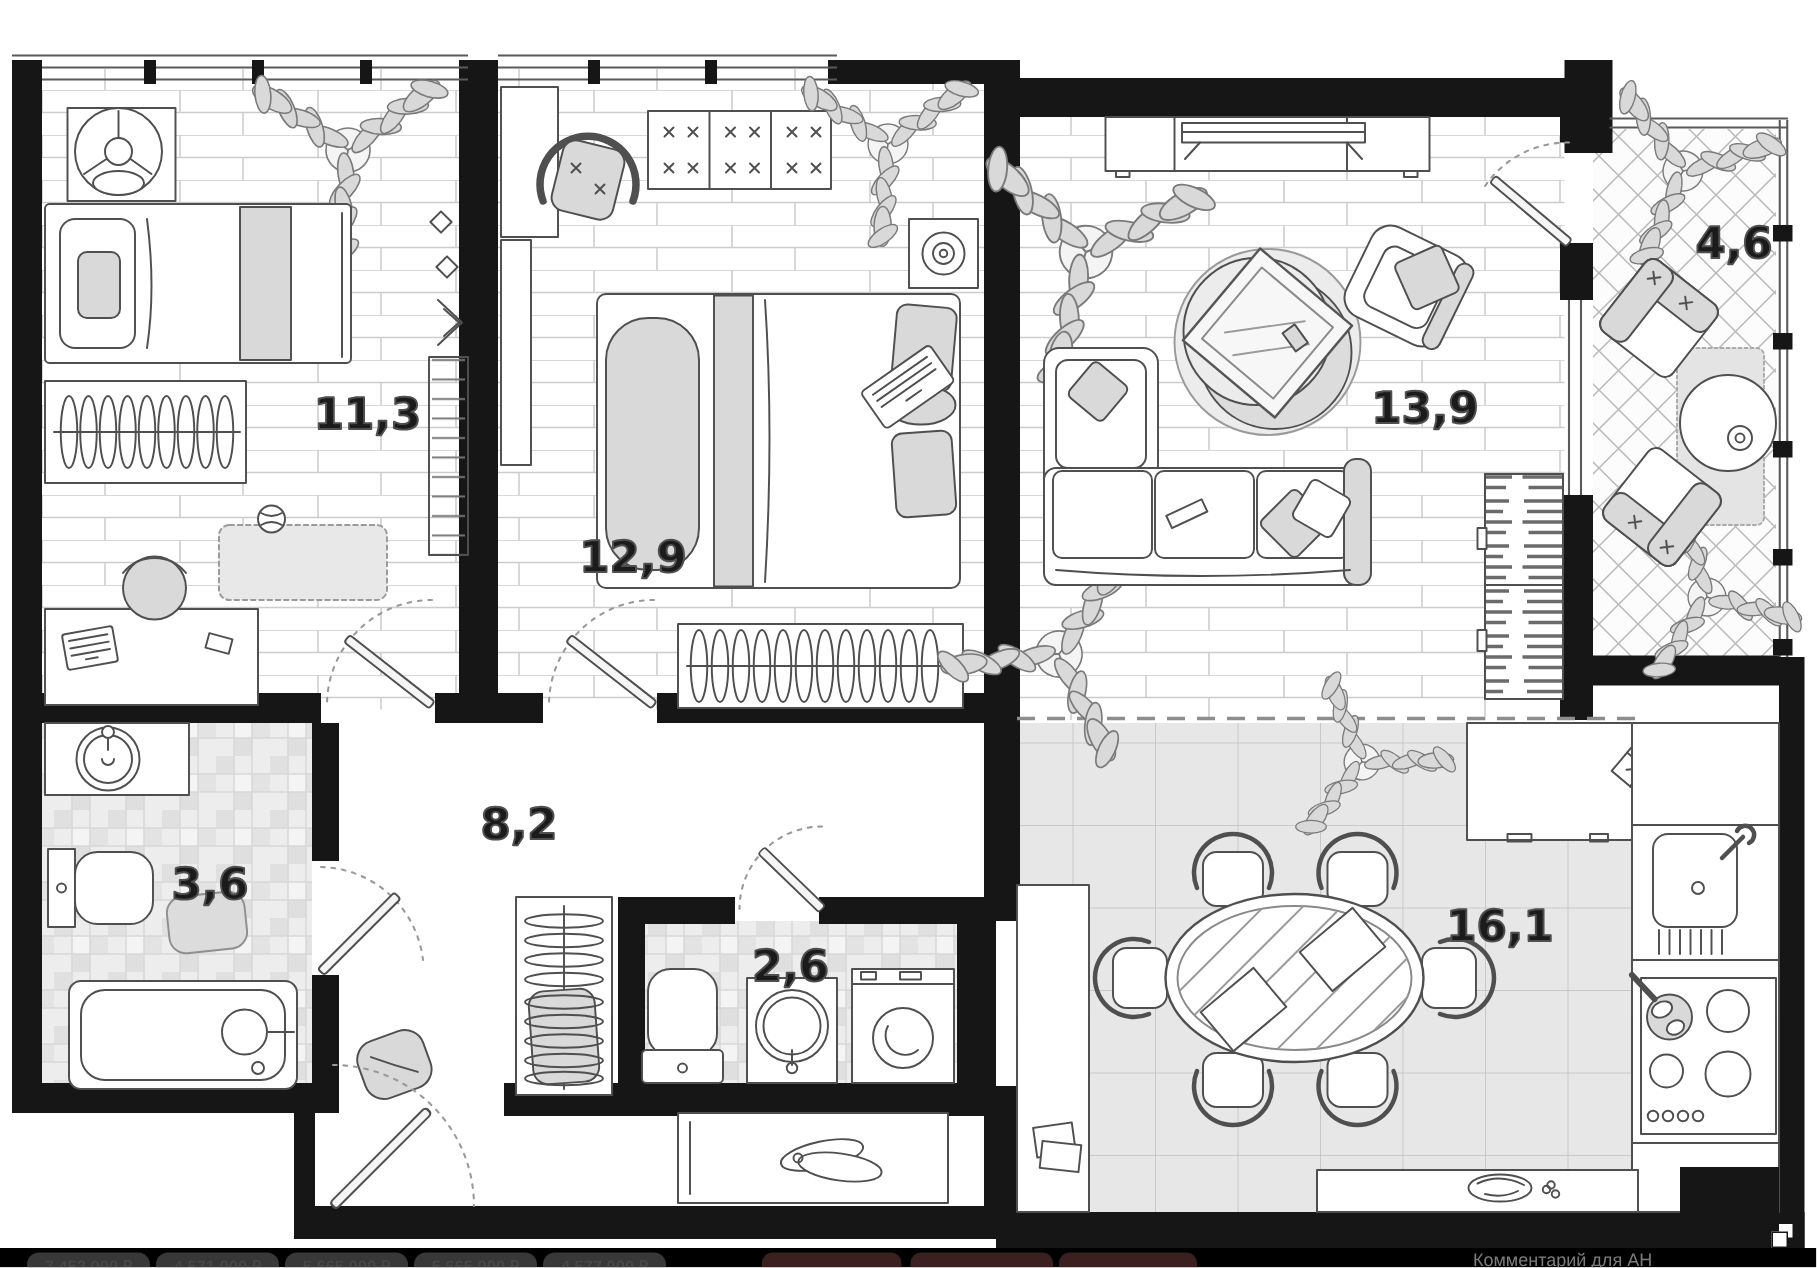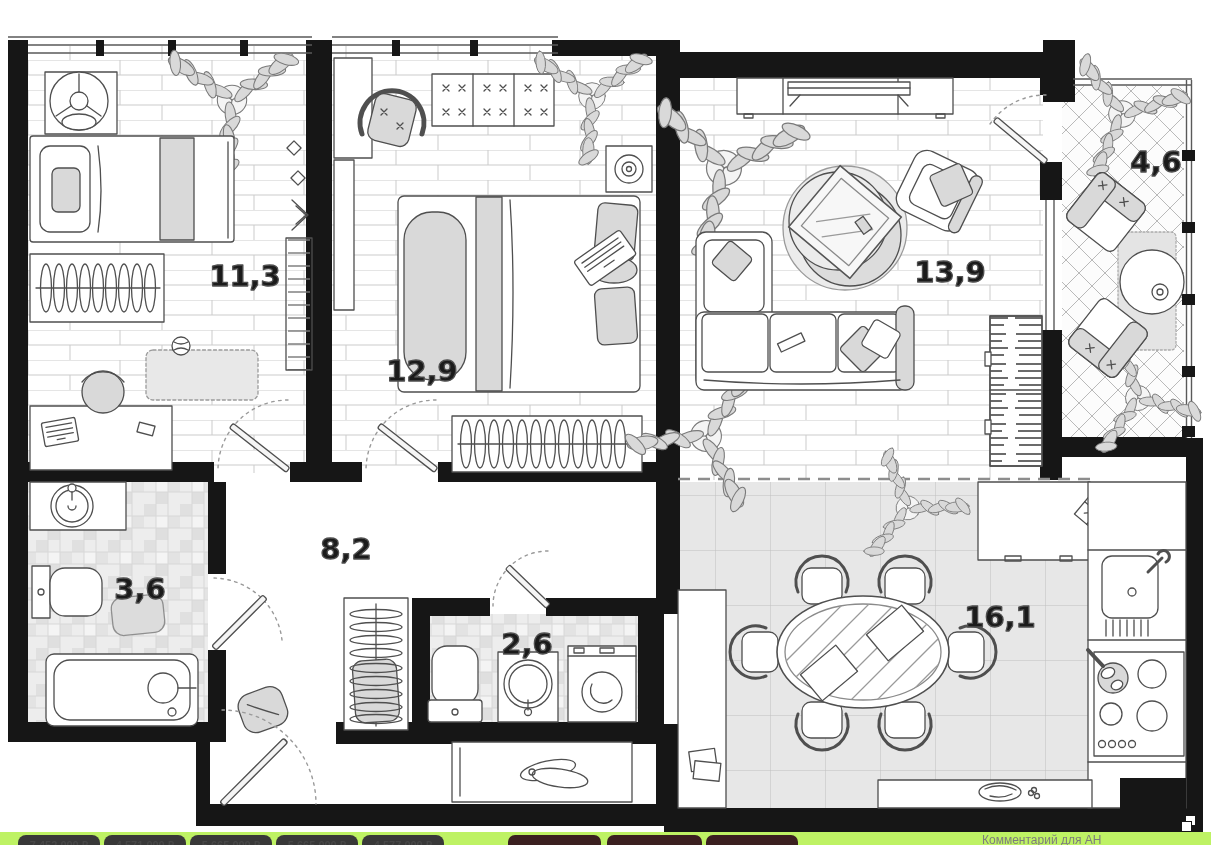--- a/index.html
+++ b/index.html
@@ -10,21 +10,21 @@
   .fur{stroke:#4f4f4f;stroke-width:1.3;fill:none;stroke-linecap:round;stroke-linejoin:round;}
   .wf{fill:#ffffff;}
   .gf{fill:#d9d9d9;}
   .wall{fill:#161616;stroke:none;}
   .win{stroke:#5a5a5a;stroke-width:1.4;fill:none;}
   .dash{stroke:#9a9a9a;stroke-width:1.4;fill:none;stroke-dasharray:2.5 4.5;}
   .sep{stroke:#8d8d8d;stroke-width:2.4;fill:none;stroke-dasharray:12 8;}
   .lf{fill:#d9d9d9;stroke:#7a7a7a;stroke-width:1;}
   .area-label{font-weight:bold;font-size:29px;fill:#1b1b1b;text-anchor:middle;}
   
-  .bottom-bar{position:absolute;left:0;top:832px;width:1211px;height:13px;background:#bef264;overflow:hidden;z-index:4;}
+  .bottom-bar{position:absolute;left:0;top:832px;width:1211px;height:13px;background:#000000;overflow:hidden;z-index:4;}
   .price-chip{position:absolute;top:3px;height:18px;width:82px;background:#383838;border-radius:8px 8px 0 0;
               color:#474747;font:bold 11px/14px "Liberation Sans",sans-serif;text-align:center;padding-top:3px;box-sizing:border-box;}
   .maroon-chip{position:absolute;top:3px;height:14px;background:#3b2020;border-radius:7px 7px 0 0;}
   .comment-label{position:absolute;left:982px;top:1px;color:#7c7c7c;font:12px "Liberation Sans",sans-serif;}
   .copy-icon{position:absolute;left:1181px;top:816px;width:16px;height:16px;z-index:6;}
   .copy-icon .sq1{position:absolute;left:5px;top:0;width:9px;height:9px;background:#ffffff;}
   .copy-icon .sq2{position:absolute;left:0;top:5px;width:9px;height:9px;background:#ffffff;border:1px solid #161616;}
 </style>
 </head>
 <body>

